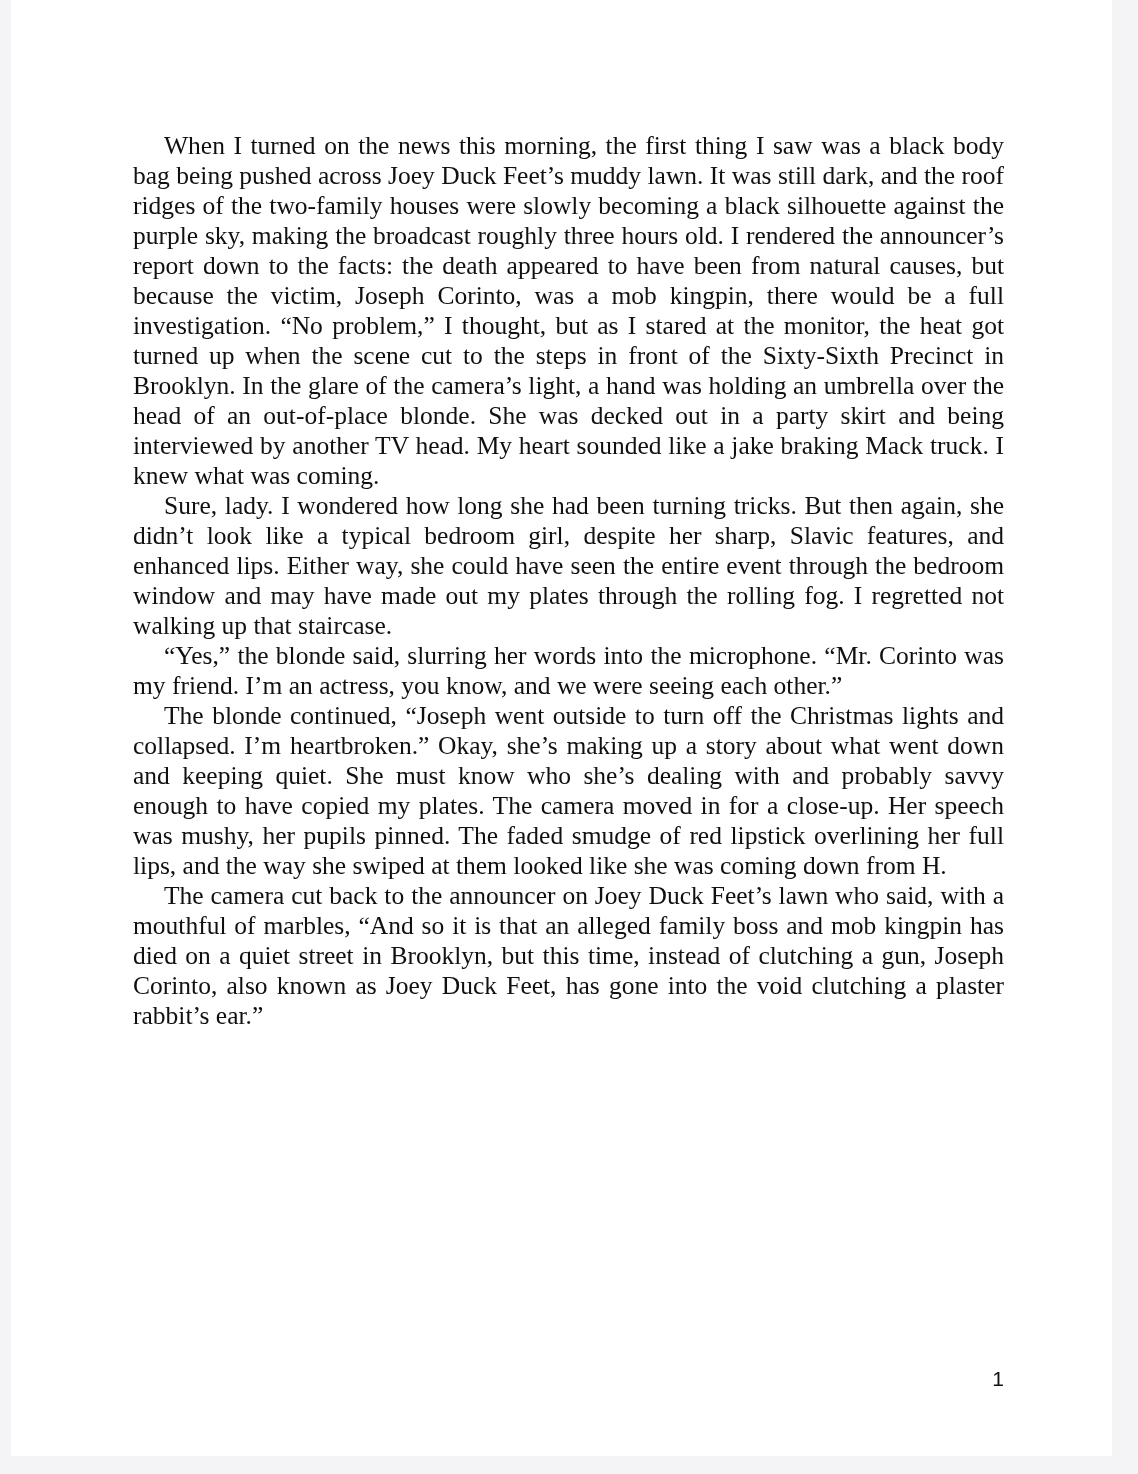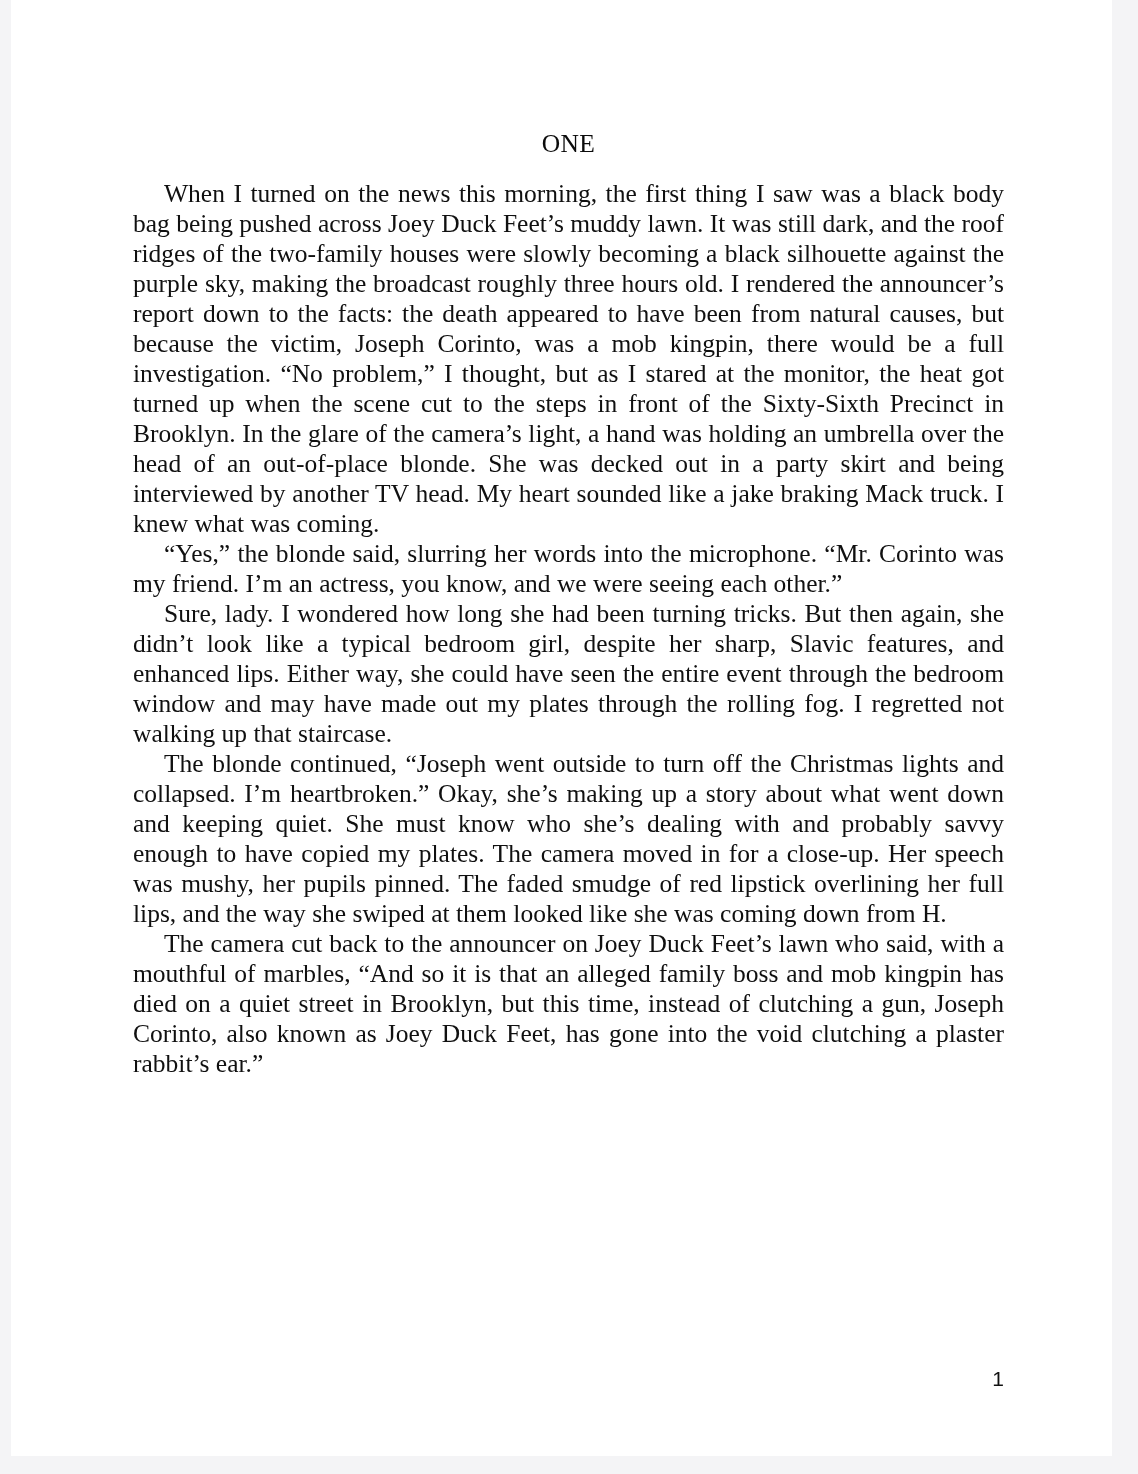--- a/index.html
+++ b/index.html
@@ -76,26 +76,25 @@
     line-height: 1;
   }
 </style>
 </head>
 <body>
 
 <div class="viewport">
   <div class="page-sheet">
 
     <div class="page-body">
-      <h1 class="chapter-heading">ONE</h1>
 
       <div class="prose">
         <p>When I turned on the news this morning, the first thing I saw was a black body bag being pushed across Joey Duck Feet’s muddy lawn. It was still dark, and the roof ridges of the two-family houses were slowly becoming a black silhouette against the purple sky, making the broadcast roughly three hours old. I rendered the announcer’s report down to the facts: the death appeared to have been from natural causes, but because the victim, Joseph Corinto, was a mob kingpin, there would be a full investigation. “No problem,” I thought, but as I stared at the monitor, the heat got turned up when the scene cut to the steps in front of the Sixty-Sixth Precinct in Brooklyn. In the glare of the camera’s light, a hand was holding an umbrella over the head of an out-of-place blonde. She was decked out in a party skirt and being interviewed by another TV head. My heart sounded like a jake braking Mack truck. I knew what was coming.</p>
+        <p>Sure, lady. I wondered how long she had been turning tricks. But then again, she didn’t look like a typical bedroom girl, despite her sharp, Slavic features, and enhanced lips. Either way, she could have seen the entire event through the bedroom window and may have made out my plates through the rolling fog. I regretted not walking up that staircase.</p>
         <p>“Yes,” the blonde said, slurring her words into the microphone. “Mr. Corinto was my friend. I’m an actress, you know, and we were seeing each other.”</p>
-        <p>Sure, lady. I wondered how long she had been turning tricks. But then again, she didn’t look like a typical bedroom girl, despite her sharp, Slavic features, and enhanced lips. Either way, she could have seen the entire event through the bedroom window and may have made out my plates through the rolling fog. I regretted not walking up that staircase.</p>
         <p>The blonde continued, “Joseph went outside to turn off the Christmas lights and collapsed. I’m heartbroken.” Okay, she’s making up a story about what went down and keeping quiet. She must know who she’s dealing with and probably savvy enough to have copied my plates. The camera moved in for a close-up. Her speech was mushy, her pupils pinned. The faded smudge of red lipstick overlining her full lips, and the way she swiped at them looked like she was coming down from H.</p>
         <p>The camera cut back to the announcer on Joey Duck Feet’s lawn who said, with a mouthful of marbles, “And so it is that an alleged family boss and mob kingpin has died on a quiet street in Brooklyn, but this time, instead of clutching a gun, Joseph Corinto, also known as Joey Duck Feet, has gone into the void clutching a plaster rabbit’s ear.”</p>
       </div>
     </div>
 
     <div class="page-number">1</div>
 
   </div>
 </div>
 

